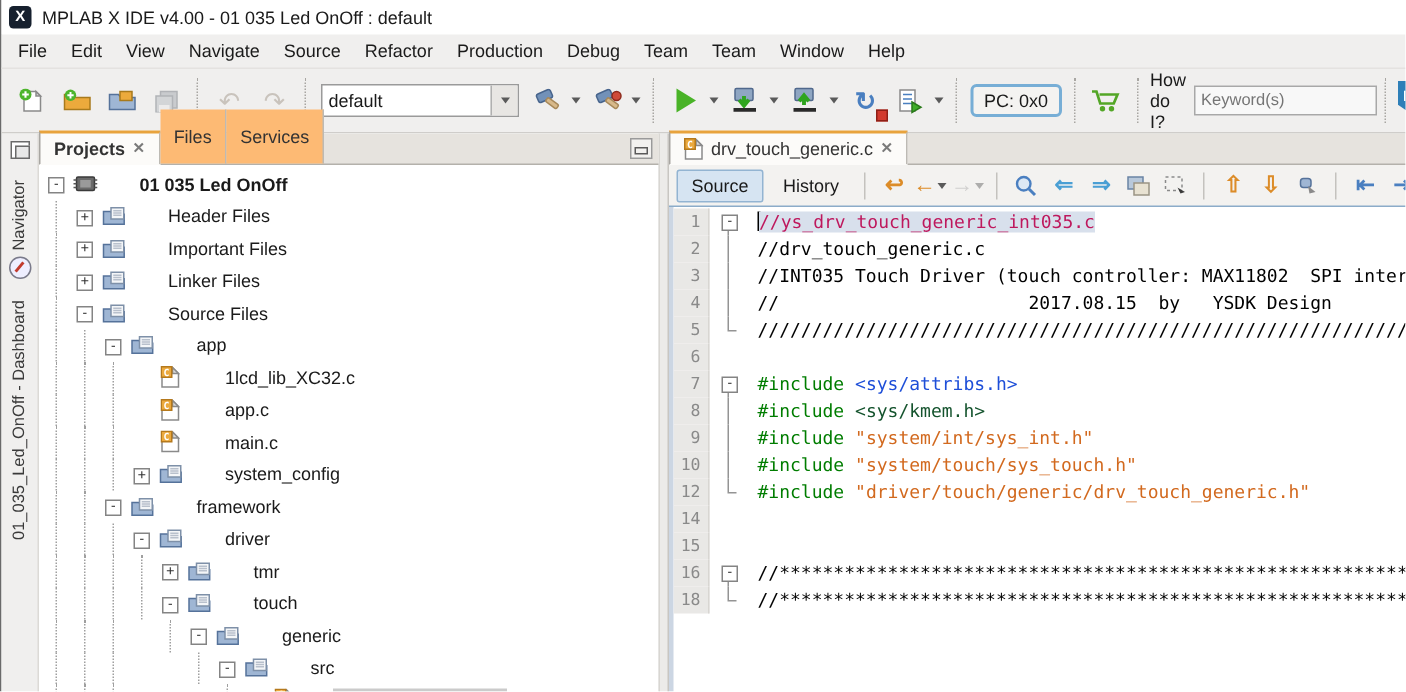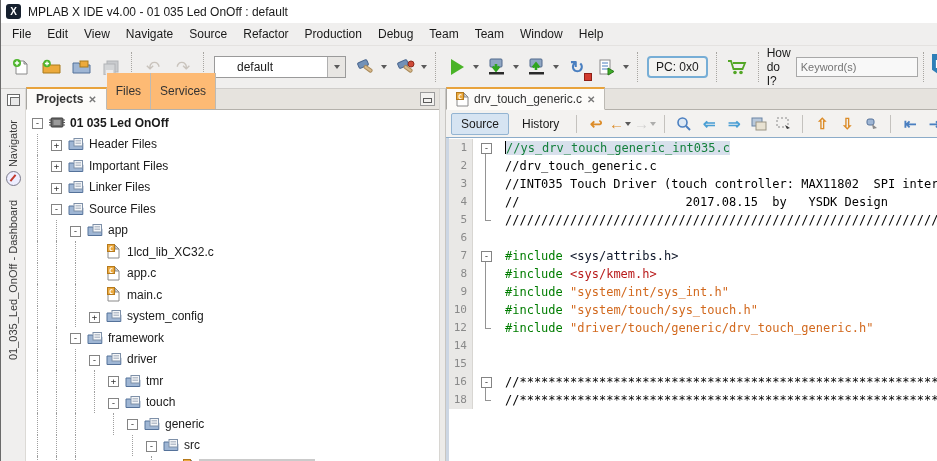--- a/index.html
+++ b/index.html
@@ -13,21 +13,21 @@
   .menubar{height:22px;background:#f0efee;display:flex;align-items:center;padding-left:3px;flex:none;border-bottom:1px solid #e4e2e0;}
   .mitem{padding:3px 8px;}
   
   .toolbar{height:42px;background:#f0efee;display:flex;align-items:center;padding-left:5px;flex:none;border-bottom:1px solid #cfcdca;}
   .tsep{width:1px;height:30px;border-left:1px dotted #a8a6a2;margin:0 5px;flex:none;}
   .tbtn{height:30px;min-width:26px;display:flex;align-items:center;justify-content:center;padding:0 2px;flex:none;}
   .caret{width:0;height:0;border-left:3.5px solid transparent;border-right:3.5px solid transparent;border-top:4px solid #5a5a5a;margin:0 3px 0 1px;flex:none;}
   .grayed{opacity:.45;filter:grayscale(.7);}
   .uchar{font-size:17px;line-height:17px;}
   .combo{width:130px;height:20px;background:#fff;border:1px solid #9a9a9a;display:flex;align-items:center;flex:none;margin:0 4px;}
-  .combo .cval{flex:1;padding-left:4px;margin-left:18px;}
+  .combo .cval{flex:1;padding-left:4px;}
   .combo .cbtn{width:17px;height:100%;background:#e8e6e3;border-left:1px solid #b0b0b0;display:flex;align-items:center;justify-content:center;}
   .runtri{width:0;height:0;border-top:8px solid transparent;border-bottom:8px solid transparent;border-left:13px solid #49b327;}
   .pcbox{border:2px solid #77aed6;border-radius:4px;padding:2px 7px;background:#f4f3f1;white-space:nowrap;margin:0 3px;}
   .howinput{width:112px;height:18px;border:1px solid #a8a8a8;background:#f8f8f8;font-size:11px;padding:0 4px;color:#9a9a9a;font-family:"Liberation Sans",sans-serif;}
   .mcc{width:30px;height:26px;background:#2e7fb8;color:#fff;font-weight:bold;font-size:10px;text-align:center;
     line-height:22px;clip-path:polygon(0 0,100% 0,100% 60%,50% 100%,0 60%);}
   .redsq{position:absolute;right:0;bottom:1px;width:6px;height:6px;background:#d23a2e;border:1px solid #8e1f16;}
   
   .main{flex:1;display:flex;min-height:0;}
   .rail{width:24px;background:#f0efee;border-right:1px solid #dcdad6;display:flex;flex-direction:column;align-items:center;flex:none;}
@@ -45,21 +45,21 @@
   .minbtn::before{content:"";position:absolute;left:2px;bottom:2px;width:7px;height:3px;border:1px solid #5a5a5a;}
   
   .projects{width:413px;display:flex;flex-direction:column;background:#fff;flex:none;min-height:0;}
   .tree{flex:1;overflow:hidden;padding:2px 0 0 2px;}
   .trow{height:21.5px;display:flex;align-items:center;white-space:nowrap;}
   .gcell{width:19px;height:100%;flex:none;position:relative;}
   .gl::before{content:"";position:absolute;left:9px;top:0;bottom:0;border-left:1px dotted #9f9f9f;}
   .ebox{position:absolute;left:4px;top:6px;width:9px;height:9px;border:1px solid #848484;background:#fff;
     color:#333;font:9px/8px "DejaVu Sans Mono",monospace;text-align:center;}
   .ticon{width:19px;height:21px;flex:none;display:flex;align-items:center;justify-content:center;}
-  .tlabel{padding:1px 4px;}
+  .tlabel{padding:1px 4px;margin-left:23px;}
   .tlabel.b{font-weight:bold;}
   .tlabel.sel{background:#cbcbcb;}
   
   .splitter{width:5px;background:#ecebe9;border-left:1px solid #d8d6d2;border-right:1px solid #c8c6c2;flex:none;}
   
   .editor{flex:1;display:flex;flex-direction:column;min-width:0;min-height:0;}
   .edtoolbar{height:27px;background:#f3f2f0;border-bottom:1px solid #8cacc9;display:flex;align-items:center;padding-left:5px;gap:3px;flex:none;}
   .viewbtn{padding:3px 9px;border:1px solid transparent;}
   .viewbtn.active{background:#d6e4f2;border:1px solid #93b4d2;border-radius:2px;}
   .esep{width:1px;height:18px;border-left:1px solid #c4c2be;margin:0 4px;flex:none;}
@@ -585,21 +585,21 @@
             <span class="echar" style="color:#4a7fc0;">⇥</span>
           </span>
 
       </div>
       <div class="code" id="code">
           <div class="cl">
             <span class="ln">1</span>
             <span class="fold f-start">
               <span class="fbox">-</span>
             </span>
-            <span class="ct"><span class="cursorbar"></span><span class="hlseg" style="background: rgb(216, 224, 236);"><span style="color: #15803d;">//ys_drv_touch_generic_int035.c</span></span></span>
+            <span class="ct"><span class="cursorbar"></span><span class="hlseg" style="background: rgb(216, 224, 236);"><span style="color: #be185d;">//ys_drv_touch_generic_int035.c</span></span></span>
           </div>
           <div class="cl">
             <span class="ln">2</span>
             <span class="fold f-mid"></span>
             <span class="ct"><span style="color: rgb(0, 0, 0);">//drv_touch_generic.c</span></span>
           </div>
           <div class="cl">
             <span class="ln">3</span>
             <span class="fold f-mid"></span>
             <span class="ct"><span style="color: rgb(0, 0, 0);">//INT035 Touch Driver (touch controller: MAX11802  SPI interfa</span></span>
@@ -617,26 +617,26 @@
           <div class="cl">
             <span class="ln">6</span>
             <span class="fold f-none"></span>
             <span class="ct"></span>
           </div>
           <div class="cl">
             <span class="ln">7</span>
             <span class="fold f-start">
               <span class="fbox">-</span>
             </span>
-            <span class="ct"><span style="color: rgb(0, 125, 0);">#include </span><span style="color: #0f172a;">&lt;sys/attribs.h&gt;</span></span>
+            <span class="ct"><span style="color: rgb(0, 125, 0);">#include </span><span style="color: #1d4ed8;">&lt;sys/attribs.h&gt;</span></span>
           </div>
           <div class="cl">
             <span class="ln">8</span>
             <span class="fold f-mid"></span>
-            <span class="ct"><span style="color: rgb(0, 125, 0);">#include </span><span style="color: #b91c1c;">&lt;sys/kmem.h&gt;</span></span>
+            <span class="ct"><span style="color: rgb(0, 125, 0);">#include </span><span style="color: #14532d;">&lt;sys/kmem.h&gt;</span></span>
           </div>
           <div class="cl">
             <span class="ln">9</span>
             <span class="fold f-mid"></span>
             <span class="ct"><span style="color: rgb(0, 125, 0);">#include </span><span style="color: rgb(210, 105, 30);">"system/int/sys_int.h"</span></span>
           </div>
           <div class="cl">
             <span class="ln">10</span>
             <span class="fold f-mid"></span>
             <span class="ct"><span style="color: rgb(0, 125, 0);">#include </span><span style="color: rgb(210, 105, 30);">"system/touch/sys_touch.h"</span></span>

